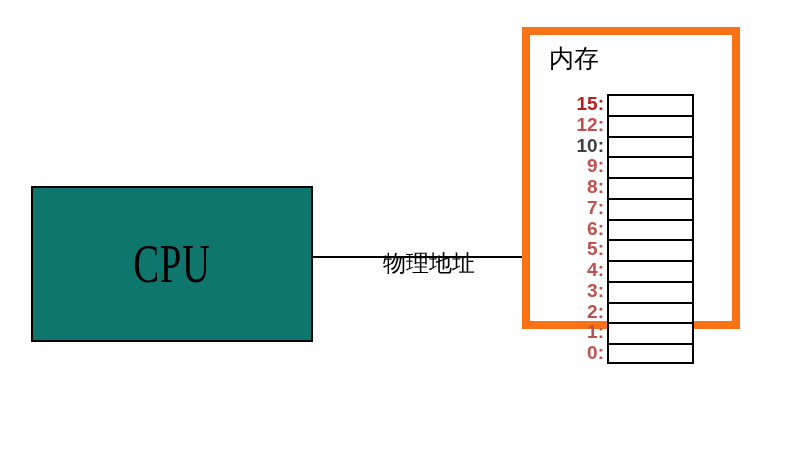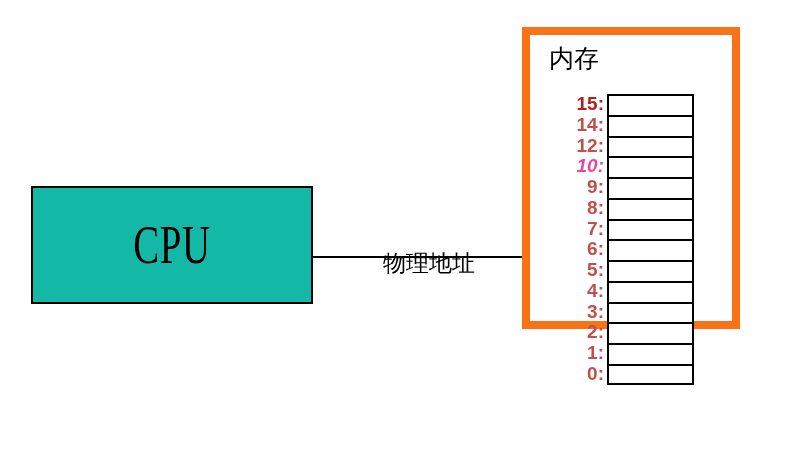--- a/index.html
+++ b/index.html
@@ -15,24 +15,24 @@
     background: #ffffff;
     overflow: hidden;
   }
 
   
   .cpu-box {
     position: absolute;
     left: 31px;
     top: 186px;
     width: 282px;
-    height: 118px;
+    height: 156px;
     border: 2px solid #000000;
     box-sizing: border-box;
-    background: #14b8a6;
+    background: #0f766e;
     display: flex;
     align-items: center;
     justify-content: center;
   }
   .cpu-label {
     font-size: 54px;
     color: #000000;
     letter-spacing: 1px;
     transform: scaleX(0.72);
     transform-origin: center center;
@@ -137,29 +137,25 @@
   <div class="arrow-label">物理地址</div>
 
   <div class="memory-box">
     <span class="memory-title">内存</span>
     <div class="memory-cells">
         <div class="mem-row">
           <span class="mem-addr" style="color: #b91c1c;">15:</span>
           <div class="mem-cell"></div>
         </div>
         <div class="mem-row">
-          <span class="mem-addr" style="color: rgb(192, 80, 77);">14:</span>
-          <div class="mem-cell"></div>
-        </div>
-        <div class="mem-row">
           <span class="mem-addr" style="color: rgb(192, 80, 77);">12:</span>
           <div class="mem-cell"></div>
         </div>
         <div class="mem-row">
-          <span class="mem-addr" style="color: #ec4899; font-style: italic;">10:</span>
+          <span class="mem-addr" style="color: #404040;">10:</span>
           <div class="mem-cell"></div>
         </div>
         <div class="mem-row">
           <span class="mem-addr" style="color: rgb(192, 80, 77);">9:</span>
           <div class="mem-cell"></div>
         </div>
         <div class="mem-row">
           <span class="mem-addr" style="color: rgb(192, 80, 77);">8:</span>
           <div class="mem-cell"></div>
         </div>

